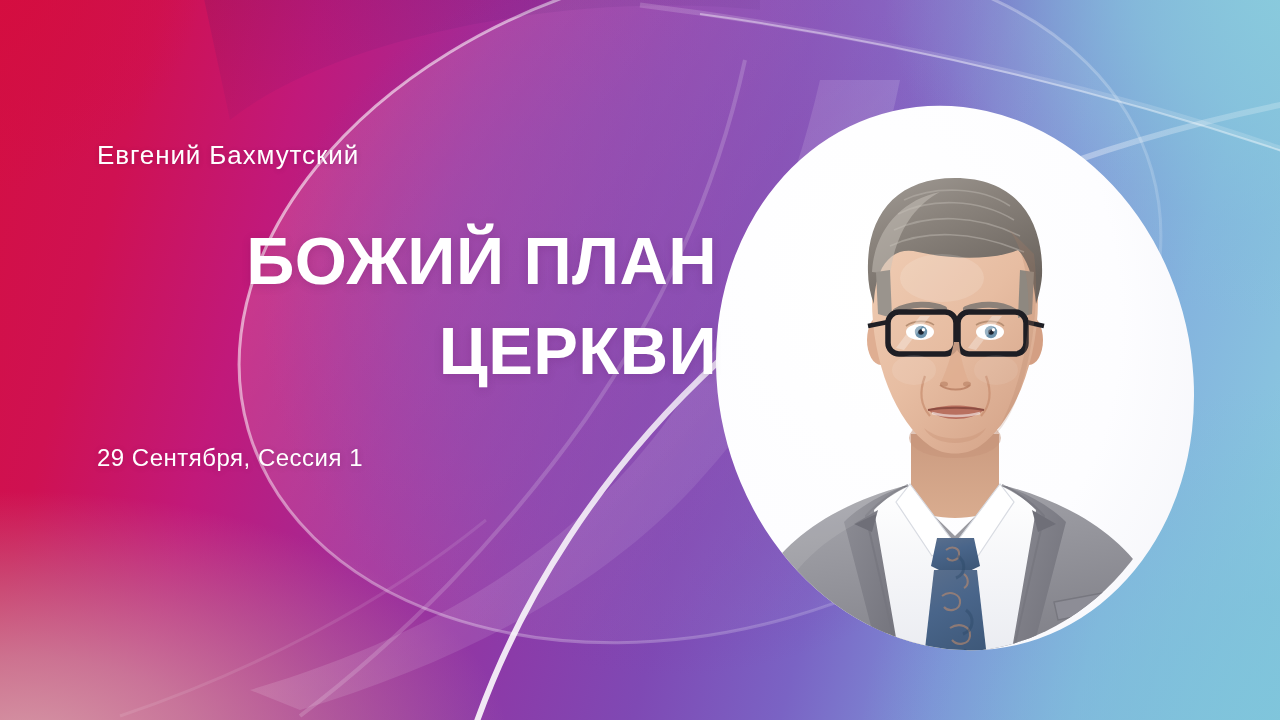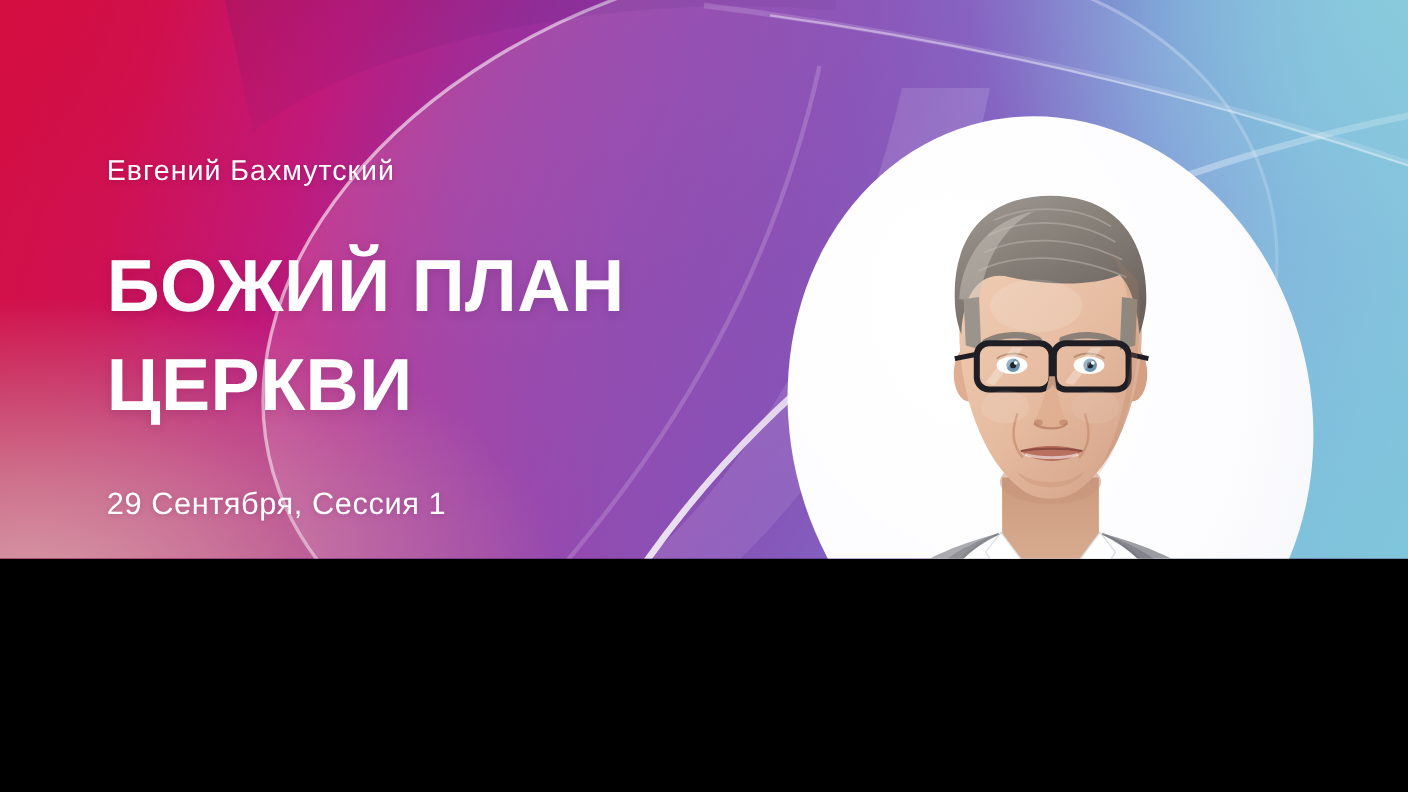--- a/index.html
+++ b/index.html
@@ -3,21 +3,21 @@
 <meta charset="utf-8">
 <style>
   html, body {
     margin: 0;
     padding: 0;
     background: #000;
   }
   #stage {
     position: relative;
     width: 1280px;
-    height: 508px;
+    height: 720px;
     overflow: hidden;
     font-family: "Liberation Sans", sans-serif;
     background: #7a3fa0;
   }
 
   
   .bg-base {
     position: absolute;
     inset: 0;
     background:
@@ -128,25 +128,26 @@
   .headline {
     margin: 0;
     padding: 0;
     color: #ffffff;
     font-size: 67px;
     font-weight: 700;
     line-height: 90px;
     letter-spacing: 0.4px;
     text-transform: uppercase;
     text-shadow: 0 2px 10px rgba(70,10,70,0.17);
+    text-align: right;
   }
   .headline .hl-line { display: block; white-space: nowrap; }
   .event-date {
     color: #ffffff;
-    font-size: 28px;
+    font-size: 24px;
     font-weight: 400;
     letter-spacing: 0.5px;
     line-height: 36px;
     margin: 44px 0 0 0;
     text-shadow: 0 1px 6px rgba(80,10,60,0.20);
     white-space: nowrap;
   }
 </style>
 </head>
 <body>

